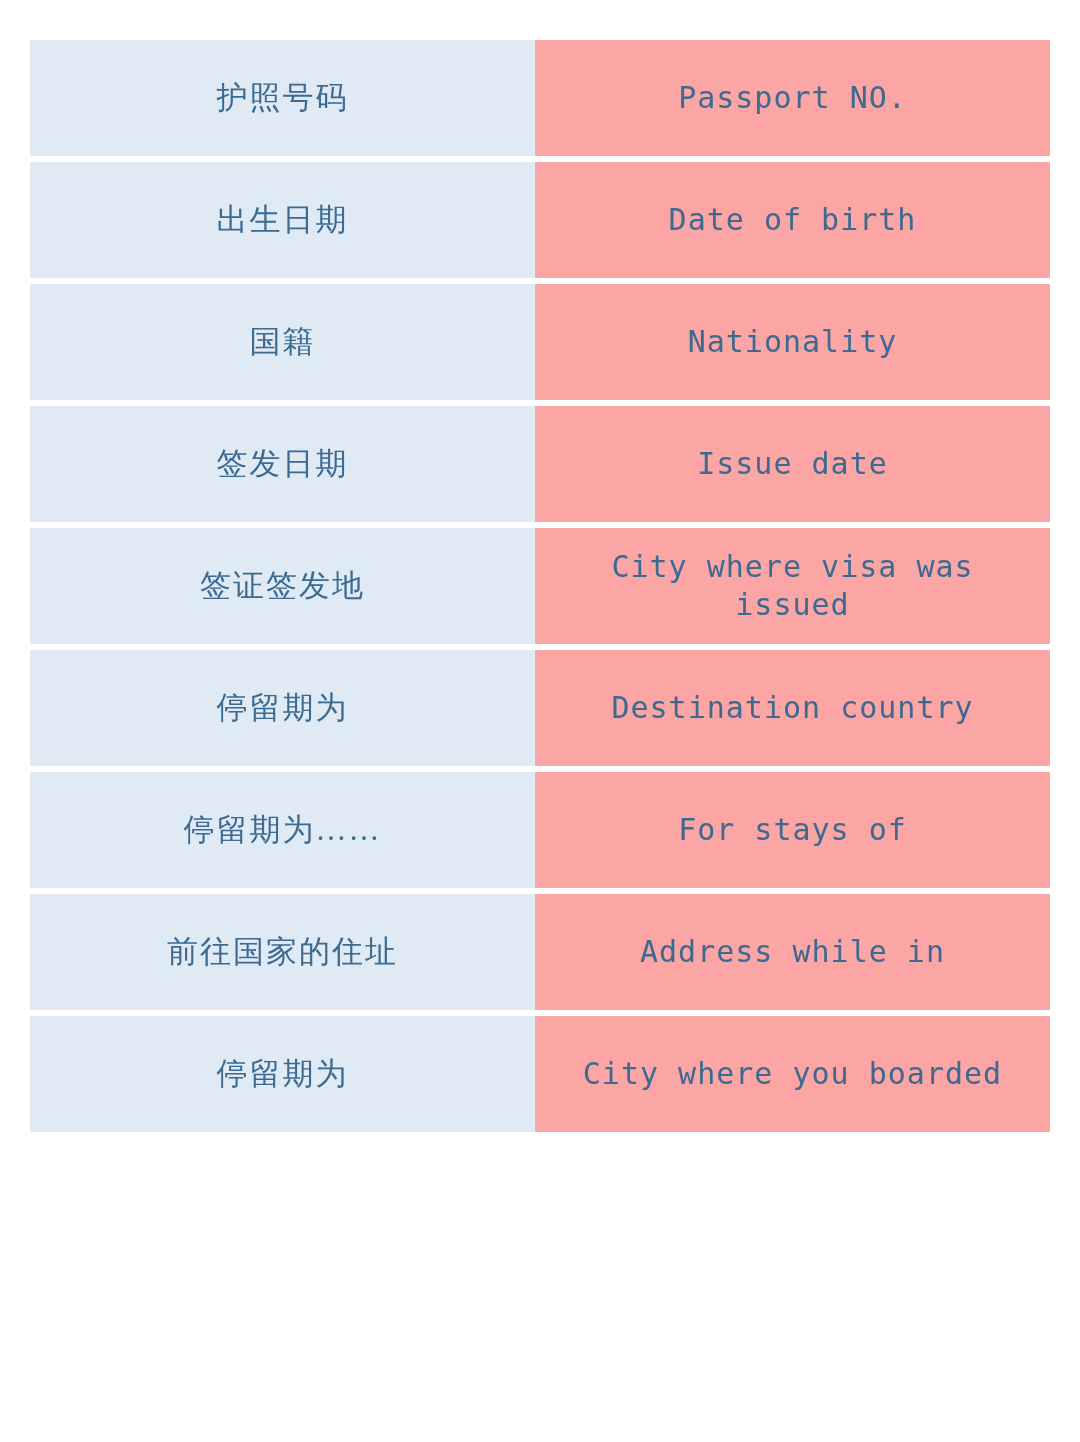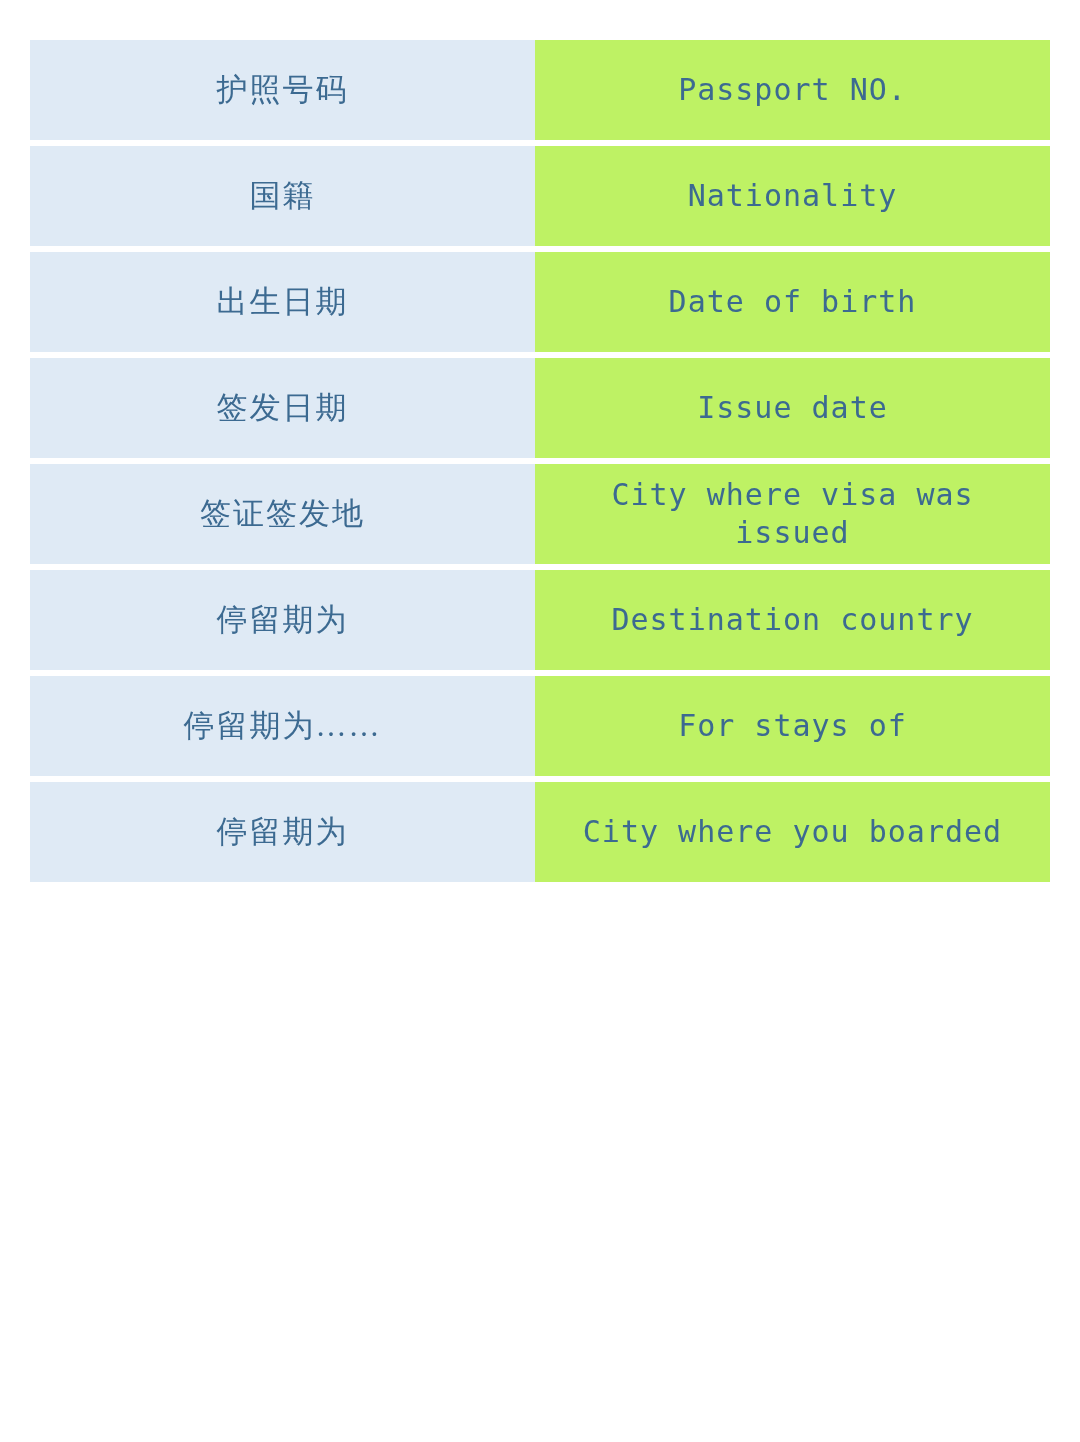--- a/index.html
+++ b/index.html
@@ -24,39 +24,39 @@
   .glossary-table {
     width: 1020px;
     border-collapse: separate;
     border-spacing: 0 6px;
     table-layout: fixed;
   }
   .glossary-table col.col-cn { width: 505px; }
   .glossary-table col.col-en { width: 515px; }
 
   .glossary-table tr {
-    height: 100px;
+    height: 116px;
     padding-left: 38px;
   }
   .cell {
     text-align: center;
     vertical-align: middle;
     color: #3f6d93;
     padding: 6px 14px;
     line-height: 1.28;
   }
   .cell-cn {
     background: #dfeaf5;
     font-family: "Liberation Serif", serif;
     font-size: 31px;
     letter-spacing: 2px;
     color: #3c6a91;
   }
   .cell-en {
-    background: #bef264;
+    background: #fca5a5;
     font-family: "DejaVu Sans Mono", monospace;
     font-size: 30px;
     letter-spacing: 1px;
     color: #3c6a91;
   }
 </style>
 </head>
 <body>
 
 <div class="page">
@@ -64,42 +64,46 @@
     <colgroup>
       <col class="col-cn">
       <col class="col-en">
     </colgroup>
     <tbody>
       <tr>
         <td class="cell cell-cn">护照号码</td>
         <td class="cell cell-en">Passport NO.</td>
       </tr>
       <tr>
+        <td class="cell cell-cn">出生日期</td>
+        <td class="cell cell-en">Date of birth</td>
+      </tr>
+      <tr>
         <td class="cell cell-cn">国籍</td>
         <td class="cell cell-en">Nationality</td>
-      </tr>
-      <tr>
-        <td class="cell cell-cn">出生日期</td>
-        <td class="cell cell-en">Date of birth</td>
       </tr>
       <tr>
         <td class="cell cell-cn">签发日期</td>
         <td class="cell cell-en">Issue date</td>
       </tr>
       <tr>
         <td class="cell cell-cn">签证签发地</td>
         <td class="cell cell-en">City where visa was issued</td>
       </tr>
       <tr>
         <td class="cell cell-cn">停留期为</td>
         <td class="cell cell-en">Destination country</td>
       </tr>
       <tr>
         <td class="cell cell-cn">停留期为……</td>
         <td class="cell cell-en">For stays of</td>
       </tr>
       <tr>
+        <td class="cell cell-cn">前往国家的住址</td>
+        <td class="cell cell-en">Address while in</td>
+      </tr>
+      <tr>
         <td class="cell cell-cn">停留期为</td>
         <td class="cell cell-en">City where you boarded</td>
       </tr>
     </tbody>
   </table>
 </div>
 
 </body></html>

